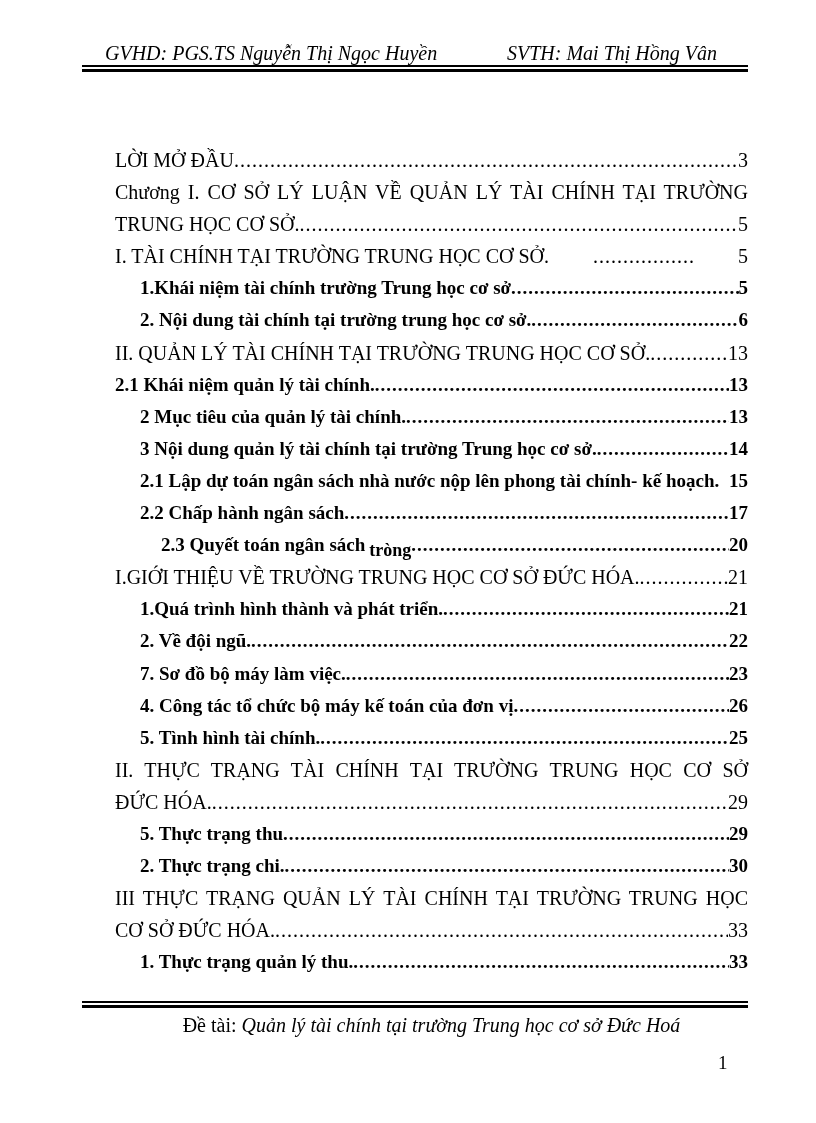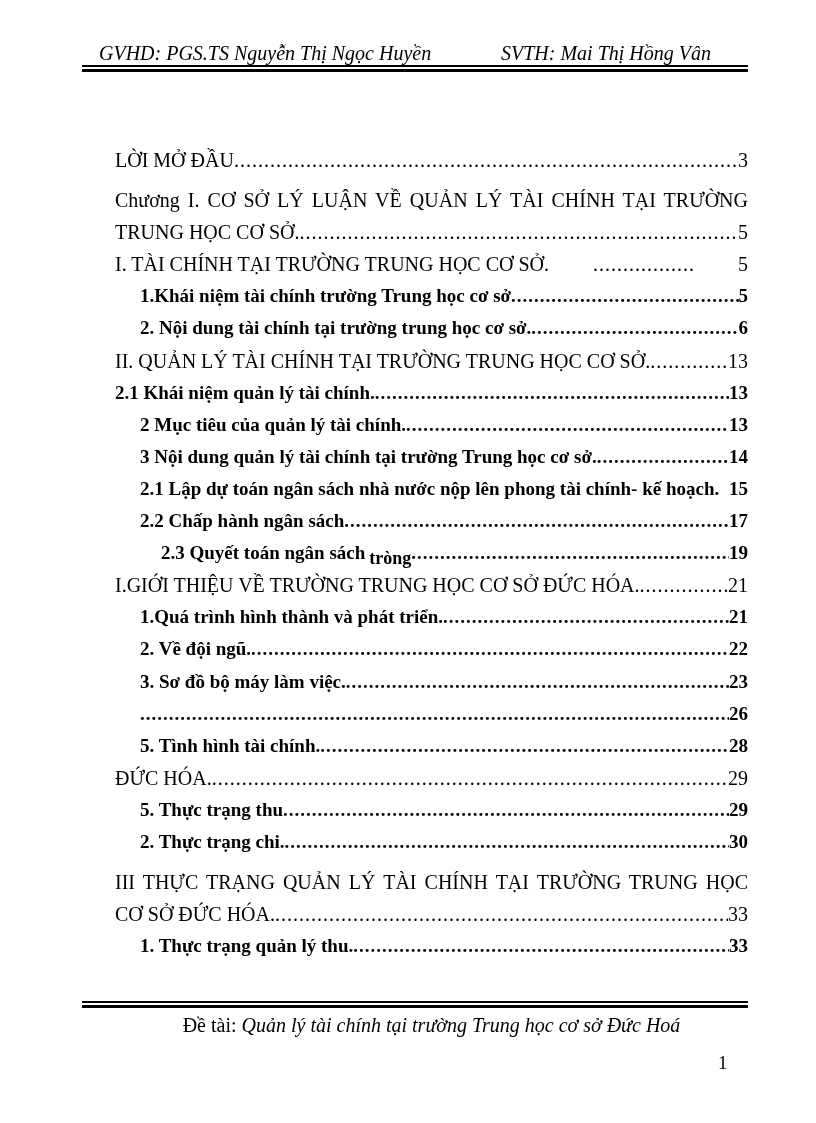--- a/index.html
+++ b/index.html
@@ -8,21 +8,21 @@
     background:#ffffff;
     color:#000;
     font-family:"Liberation Serif", serif;
     position:relative;
     overflow:hidden;
   }
   .page { position:absolute; inset:0; background:#fff; }
 
   
   .header {
-    position:absolute; left:99px; top:42px; width:612px;
+    position:absolute; left:105px; top:42px; width:612px;
     display:flex; align-items:baseline;
     font-style:italic; font-size:20px; white-space:nowrap;
   }
   .header .h-right { margin-left:auto; }
   .rule {
     position:absolute; left:82px; width:666px;
     border-top:2px solid #000; border-bottom:3px solid #000; height:7px;
   }
   .header-rule { top:65px; }
   .footer-rule { top:1001px; }
@@ -34,21 +34,21 @@
     height:32.1px; white-space:nowrap;
   }
   .row .title { flex:0 0 auto; }
   .row .dots { flex:1 1 0; min-width:6px; overflow:hidden; letter-spacing:1px; }
   .row .pg { flex:0 0 auto; }
   .sec     { font-size:20px; font-weight:normal; }
   .sec-reg { font-size:20px; font-weight:normal;gap:44px; }
   .item    { font-size:19px; font-weight:bold; }
   .ind1 { padding-left:25px; }
   .ind2 { padding-left:46px; }
-  .row.wrap { display:block;margin-top:8px; }
+  .row.wrap { display:block; }
   .row.wrap .title {
     display:block; width:100%;
     text-align:justify; text-align-last:justify;
   }
   .sub { position:relative; top:5px; font-size:18px; margin-left:4px; }
 
   
   .footer {
     position:absolute; left:115px; top:1014px; width:633px;
     text-align:center; font-size:20px; font-weight:normal; white-space:nowrap;
@@ -126,50 +126,54 @@
       </div>
       <div class="row item ind1">
         <span class="title">2.2 Chấp hành ngân sách</span>
         <span class="dots">............................................................................................................................................................................................................................</span>
         <span class="pg">17</span>
       </div>
       <div class="row item ind2">
         <span class="title">2.3 Quyết toán ngân sách</span>
         <span class="sub">tròng</span>
         <span class="dots">............................................................................................................................................................................................................................</span>
-        <span class="pg">19</span>
+        <span class="pg">20</span>
       </div>
       <div class="row sec ind0">
         <span class="title">I.GIỚI THIỆU VỀ TRƯỜNG TRUNG HỌC CƠ SỞ ĐỨC HÓA.</span>
         <span class="dots">............................................................................................................................................................................................................................</span>
         <span class="pg">21</span>
       </div>
       <div class="row item ind1">
         <span class="title">1.Quá trình hình thành và phát triển.</span>
         <span class="dots">............................................................................................................................................................................................................................</span>
         <span class="pg">21</span>
       </div>
       <div class="row item ind1">
         <span class="title">2. Về đội ngũ. </span>
         <span class="dots">............................................................................................................................................................................................................................</span>
         <span class="pg">22</span>
       </div>
       <div class="row item ind1">
-        <span class="title">3. Sơ đồ bộ máy làm việc.</span>
+        <span class="title">7. Sơ đồ bộ máy làm việc.</span>
         <span class="dots">............................................................................................................................................................................................................................</span>
         <span class="pg">23</span>
       </div>
       <div class="row item ind1">
+        <span class="title">4. Công tác tổ chức bộ máy kế toán của đơn vị</span>
         <span class="dots">............................................................................................................................................................................................................................</span>
         <span class="pg">26</span>
       </div>
       <div class="row item ind1">
         <span class="title">5. Tình hình tài chính.</span>
         <span class="dots">............................................................................................................................................................................................................................</span>
-        <span class="pg">28</span>
+        <span class="pg">25</span>
+      </div>
+      <div class="row sec ind0 wrap">
+        <span class="title">II. THỰC TRẠNG TÀI CHÍNH TẠI TRƯỜNG TRUNG HỌC CƠ SỞ</span>
       </div>
       <div class="row sec ind0">
         <span class="title">ĐỨC HÓA.</span>
         <span class="dots">............................................................................................................................................................................................................................</span>
         <span class="pg">29</span>
       </div>
       <div class="row item ind1">
         <span class="title">5. Thực trạng thu </span>
         <span class="dots">............................................................................................................................................................................................................................</span>
         <span class="pg">29</span>

